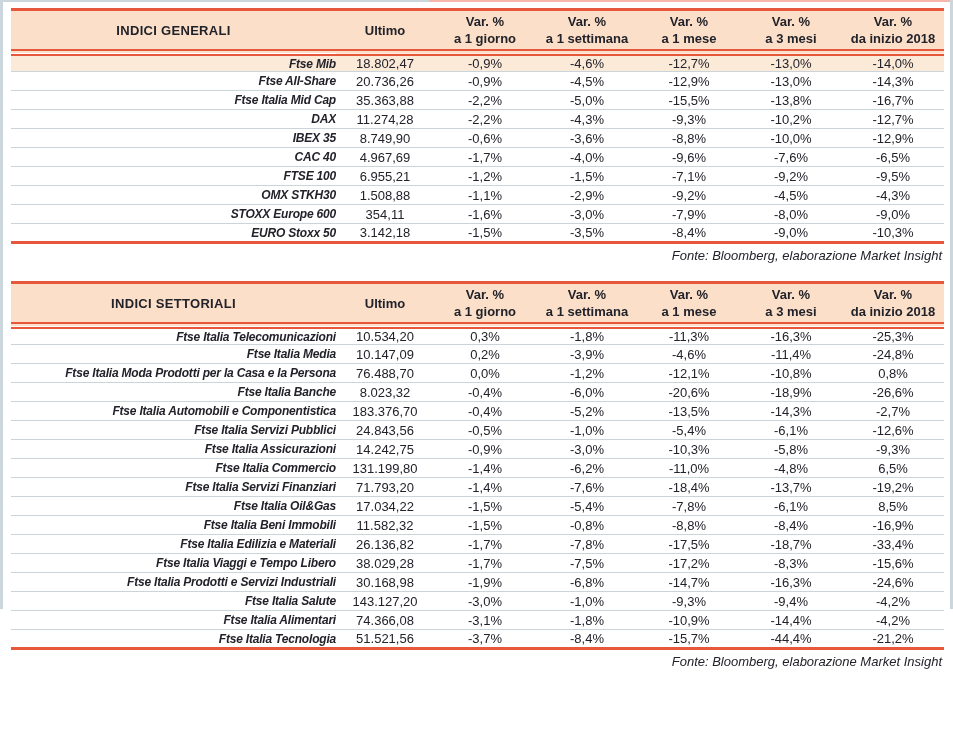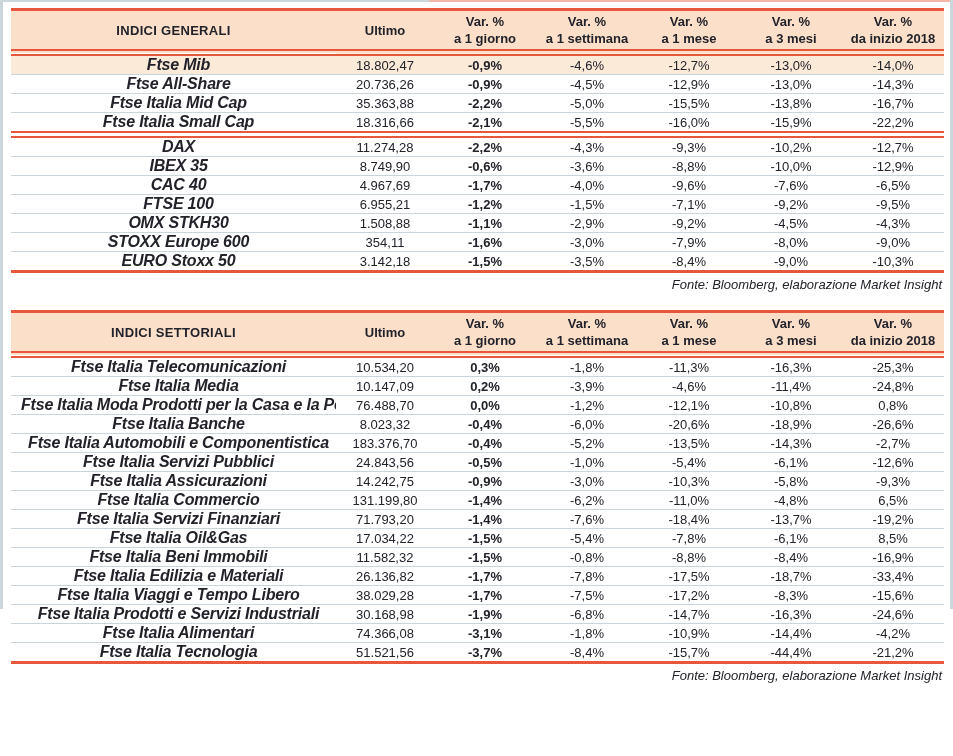--- a/index.html
+++ b/index.html
@@ -49,29 +49,29 @@
   tbody td{
     height:19px;
     font-size:13px;
     text-align:center;
     vertical-align:middle;
     border-bottom:1px solid var(--divider);
     padding:0;
     white-space:nowrap;
   }
   td.name{
-    text-align:center;
+    text-align:right;
     font-weight:bold;
     font-style:italic;
-    font-size:16px;
+    font-size:12px;
     letter-spacing:-0.2px;
     padding-left:10px;
     overflow:hidden;
   }
-  td.d1{ font-weight:bold; }
+  td.d1{ font-weight:normal; }
   tr.highlight td{ background:var(--highlight-bg); }
   tr.group-end td{ border-bottom:7px double var(--accent); }
   tbody tr.last-row td{ border-bottom:3px solid var(--accent); }
   .source-note{
     width:933px;
     text-align:right;
     font-style:italic;
     font-size:13px;
     padding:4px 2px 0 0;
     height:23px;
@@ -142,29 +142,20 @@
           </tr>
           <tr>
             <td class="name">Ftse Italia Mid Cap</td>
             <td class="num ultimo">35.363,88</td>
             <td class="num d1">-2,2%</td>
             <td class="num">-5,0%</td>
             <td class="num">-15,5%</td>
             <td class="num">-13,8%</td>
             <td class="num">-16,7%</td>
           </tr>
-          <tr class="group-end">
-            <td class="name">Ftse Italia Small Cap</td>
-            <td class="num ultimo">18.316,66</td>
-            <td class="num d1">-2,1%</td>
-            <td class="num">-5,5%</td>
-            <td class="num">-16,0%</td>
-            <td class="num">-15,9%</td>
-            <td class="num">-22,2%</td>
-          </tr>
           <tr>
             <td class="name">DAX</td>
             <td class="num ultimo">11.274,28</td>
             <td class="num d1">-2,2%</td>
             <td class="num">-4,3%</td>
             <td class="num">-9,3%</td>
             <td class="num">-10,2%</td>
             <td class="num">-12,7%</td>
           </tr>
           <tr>
@@ -384,20 +375,29 @@
           <tr>
             <td class="name">Ftse Italia Prodotti e Servizi Industriali</td>
             <td class="num ultimo">30.168,98</td>
             <td class="num d1">-1,9%</td>
             <td class="num">-6,8%</td>
             <td class="num">-14,7%</td>
             <td class="num">-16,3%</td>
             <td class="num">-24,6%</td>
           </tr>
           <tr>
+            <td class="name">Ftse Italia Salute</td>
+            <td class="num ultimo">143.127,20</td>
+            <td class="num d1">-3,0%</td>
+            <td class="num">-1,0%</td>
+            <td class="num">-9,3%</td>
+            <td class="num">-9,4%</td>
+            <td class="num">-4,2%</td>
+          </tr>
+          <tr>
             <td class="name">Ftse Italia Alimentari</td>
             <td class="num ultimo">74.366,08</td>
             <td class="num d1">-3,1%</td>
             <td class="num">-1,8%</td>
             <td class="num">-10,9%</td>
             <td class="num">-14,4%</td>
             <td class="num">-4,2%</td>
           </tr>
           <tr class="last-row">
             <td class="name">Ftse Italia Tecnologia</td>

